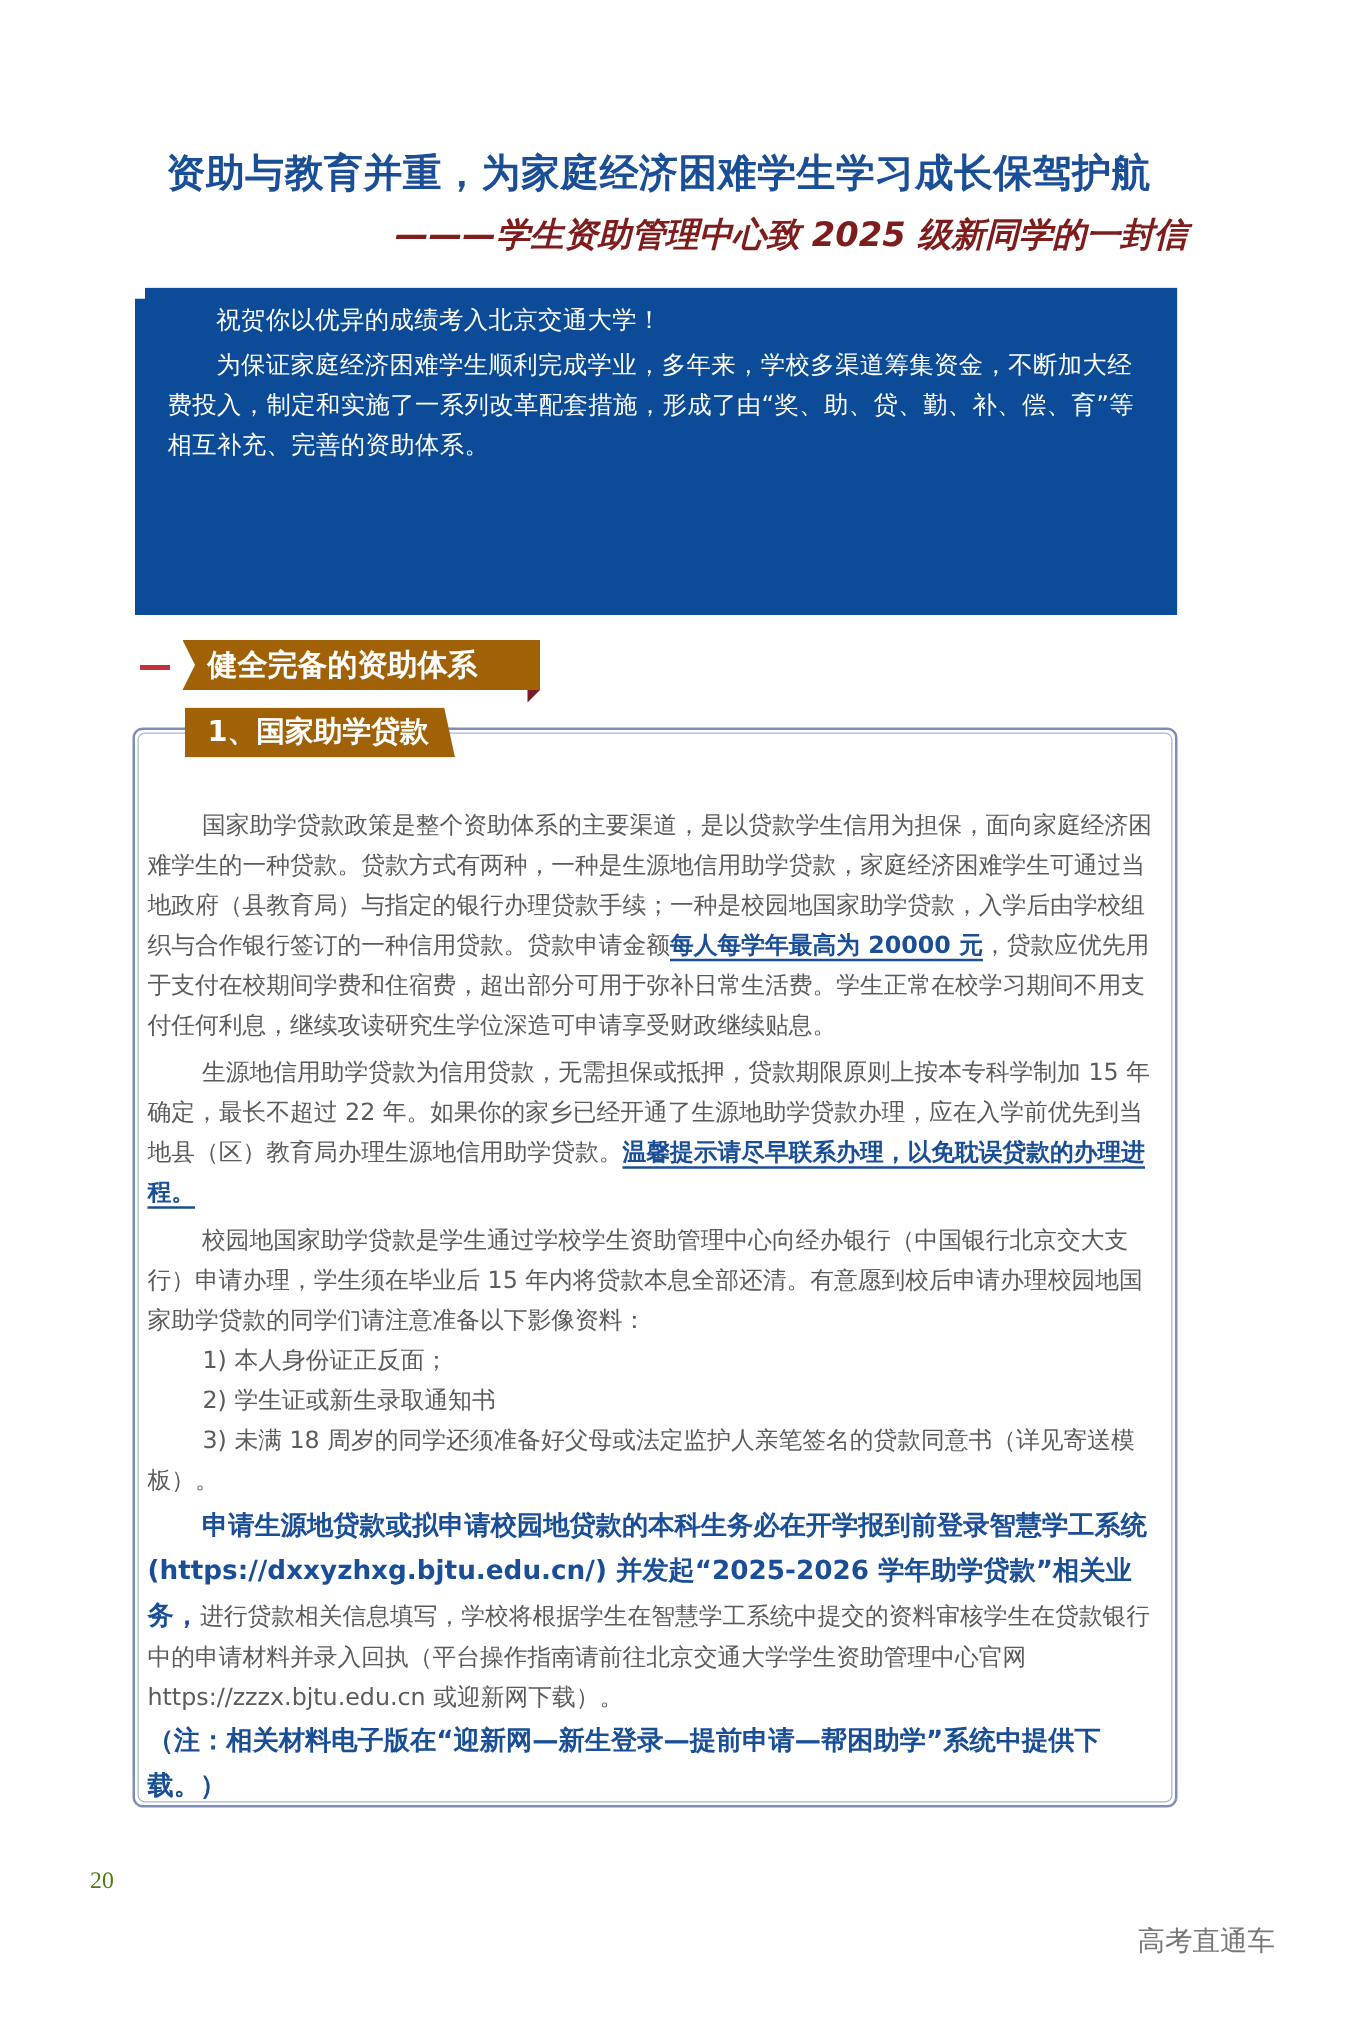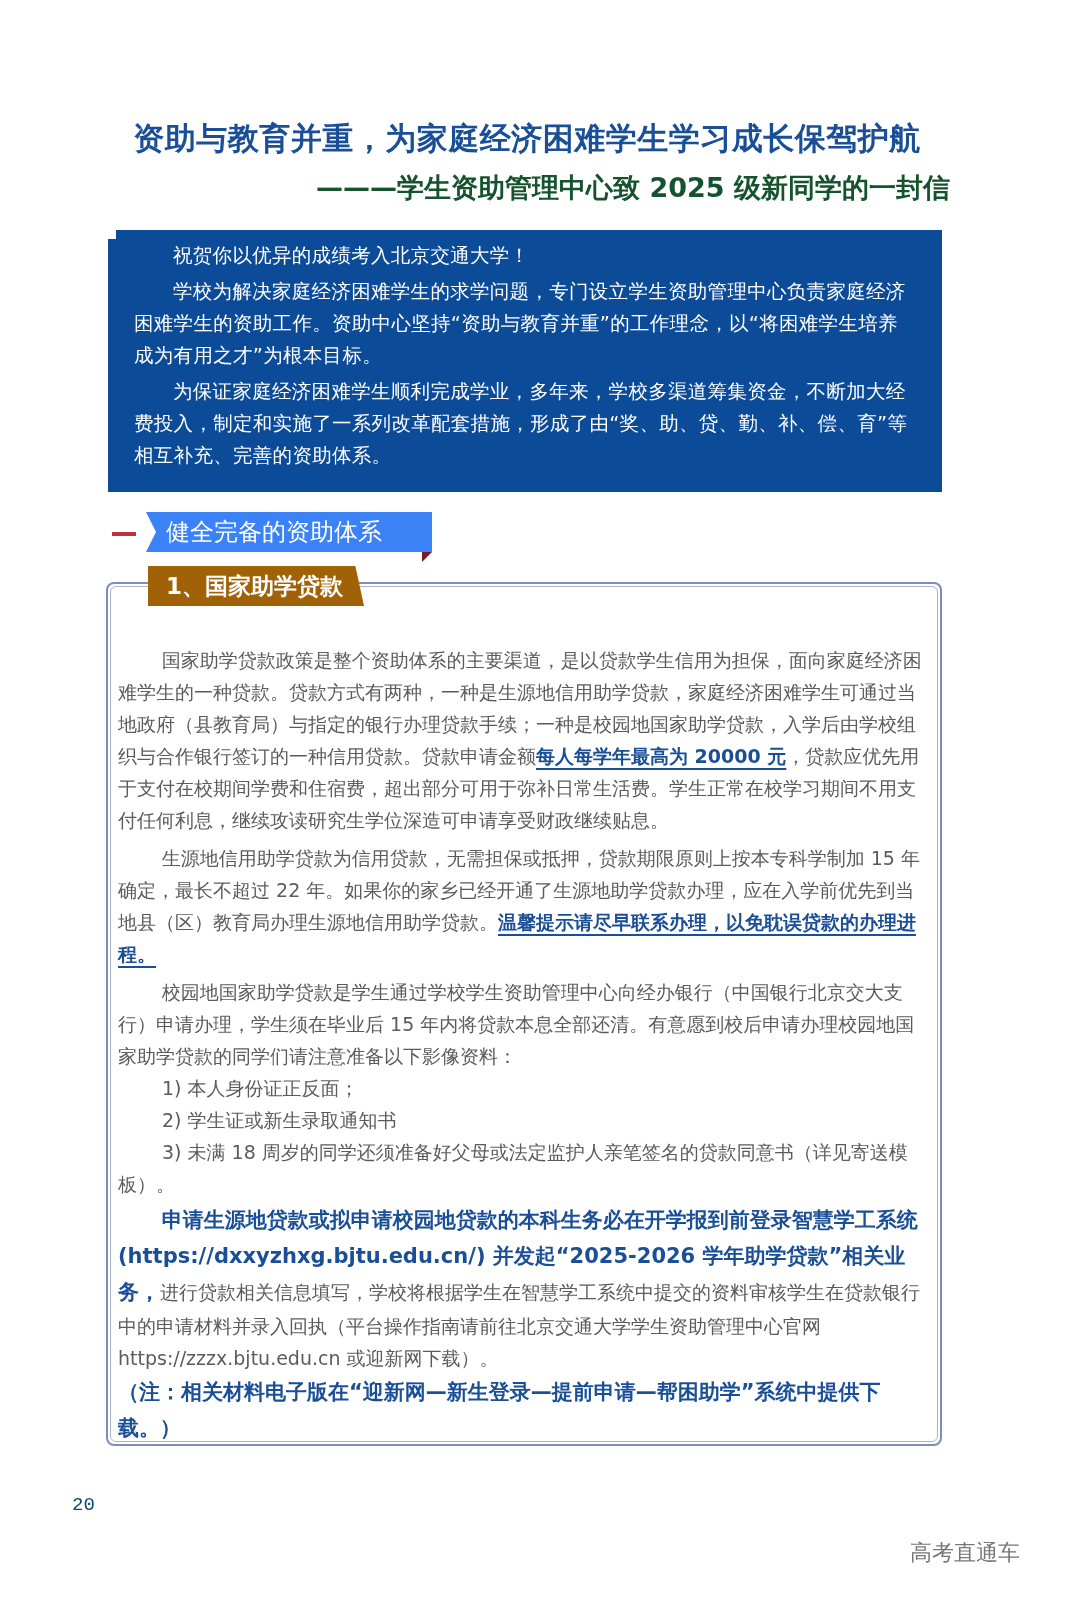--- a/index.html
+++ b/index.html
@@ -1,58 +1,57 @@
 <!DOCTYPE html>
 <html><head>
 <meta charset="utf-8">
 <style>
   html, body { margin:0; padding:0; background:#ffffff; }
   body { width:1080px; height:1619px; position:relative; overflow:hidden;
          font-family:"DejaVu Sans","Liberation Sans",sans-serif; color:#5a5a5a; }
   .title { position:absolute; left:107px; top:118px; width:840px;
            font-size:31px; font-weight:bold; color:#1a4f97; letter-spacing:0.5px; white-space:nowrap;text-align:center; }
   .subtitle { position:absolute; right:130px; top:170px;
-              font-size:27px; font-weight:bold; color:#14532d; white-space:nowrap; }
+              font-size:27px; font-weight:bold; color:#7f1d1d; white-space:nowrap;font-style:italic; }
   .intro { position:absolute; left:108px; top:230px; width:834px; height:262px;
            background:#0b4b98; color:#ffffff; box-sizing:border-box; padding:10px 28px 16px 26px;
            clip-path: polygon(0 9px, 8px 9px, 8px 0, 100% 0, 100% 100%, 0 100%); }
   .intro p { margin:0 0 4px 0; font-size:19.5px; line-height:32px; text-indent:2em; letter-spacing:0.3px; }
   .sec-header { position:absolute; left:108px; top:512px; height:40px; }
   .sec-dash { position:absolute; left:4px; top:20px; width:24px; height:4px; background:#c0303d; }
-  .sec-label { position:absolute; left:38px; top:0px; width:286px; height:40px; background:#3b82f6; color:#fff;
-               font-size:24px; font-weight:normal; line-height:40px; padding-left:20px; box-sizing:border-box;
+  .sec-label { position:absolute; left:38px; top:0px; width:286px; height:40px; background:#a16207; color:#fff;
+               font-size:24px; font-weight:bold; line-height:40px; padding-left:20px; box-sizing:border-box;
                clip-path: polygon(10px 0, 100% 0, 100% 100%, 0 100%, 10px 50%, 0 0); }
   .sec-fold { position:absolute; left:314px; top:40px; width:0; height:0;
               border-left:10px solid #7a1a23; border-bottom:10px solid transparent; }
   .box { position:absolute; left:106px; top:582px; width:836px; height:864px;
          border:2px solid #7f8eb9; border-radius:8px; box-sizing:border-box; }
   .box-inner { position:absolute; left:110px; top:586px; width:828px; height:856px;
                border:1px solid #a9b4d3; border-radius:6px; box-sizing:border-box; }
   .sub-header { position:absolute; left:148px; top:566px; width:216px; height:40px; background:#a16207; color:#fff;
                 font-size:23px; font-weight:bold; line-height:40px; padding-left:18px; box-sizing:border-box;
                 clip-path: polygon(0 0, 96% 0, 100% 100%, 0 100%); }
   .content { position:absolute; left:118px; top:612px; width:812px; font-size:19px; line-height:32px; color:#5b5b5b;margin-top:32px; }
   .content p { margin:0; }
   .indent { text-indent:2.3em; }
   .hl { color:#1a4f97; font-weight:bold; text-decoration:underline; text-decoration-thickness:2px; text-underline-offset:5px; }
   .blue { color:#1a4f97; font-weight:bold; font-size:21px; line-height:36px; }
   .item { padding-left:44px; }
-  .page-num { position:absolute; left:72px; top:1494px; font-family:Liberation Mono, monospace;
-              font-size:19px; color:#0c4a6e; }
+  .page-num { position:absolute; left:72px; top:1494px; font-family:Liberation Serif, serif;
+              font-size:19px; color:#4d7c0f; }
   .watermark { position:absolute; right:60px; top:1538px; font-size:22px; color:#777; }
 </style>
 </head>
 <body>
 
 <div class="title">资助与教育并重，为家庭经济困难学生学习成长保驾护航</div>
 <div class="subtitle">———学生资助管理中心致 2025 级新同学的一封信</div>
 
 <div class="intro">
   <p>祝贺你以优异的成绩考入北京交通大学！</p>
-  <p>学校为解决家庭经济困难学生的求学问题，专门设立学生资助管理中心负责家庭经济困难学生的资助工作。资助中心坚持“资助与教育并重”的工作理念，以“将困难学生培养成为有用之才”为根本目标。</p>
   <p>为保证家庭经济困难学生顺利完成学业，多年来，学校多渠道筹集资金，不断加大经费投入，制定和实施了一系列改革配套措施，形成了由“奖、助、贷、勤、补、偿、育”等相互补充、完善的资助体系。</p>
 </div>
 
 <div class="sec-header">
   <div class="sec-dash"></div>
   <div class="sec-label">健全完备的资助体系</div>
   <div class="sec-fold"></div>
 </div>
 
 <div class="box"></div>

